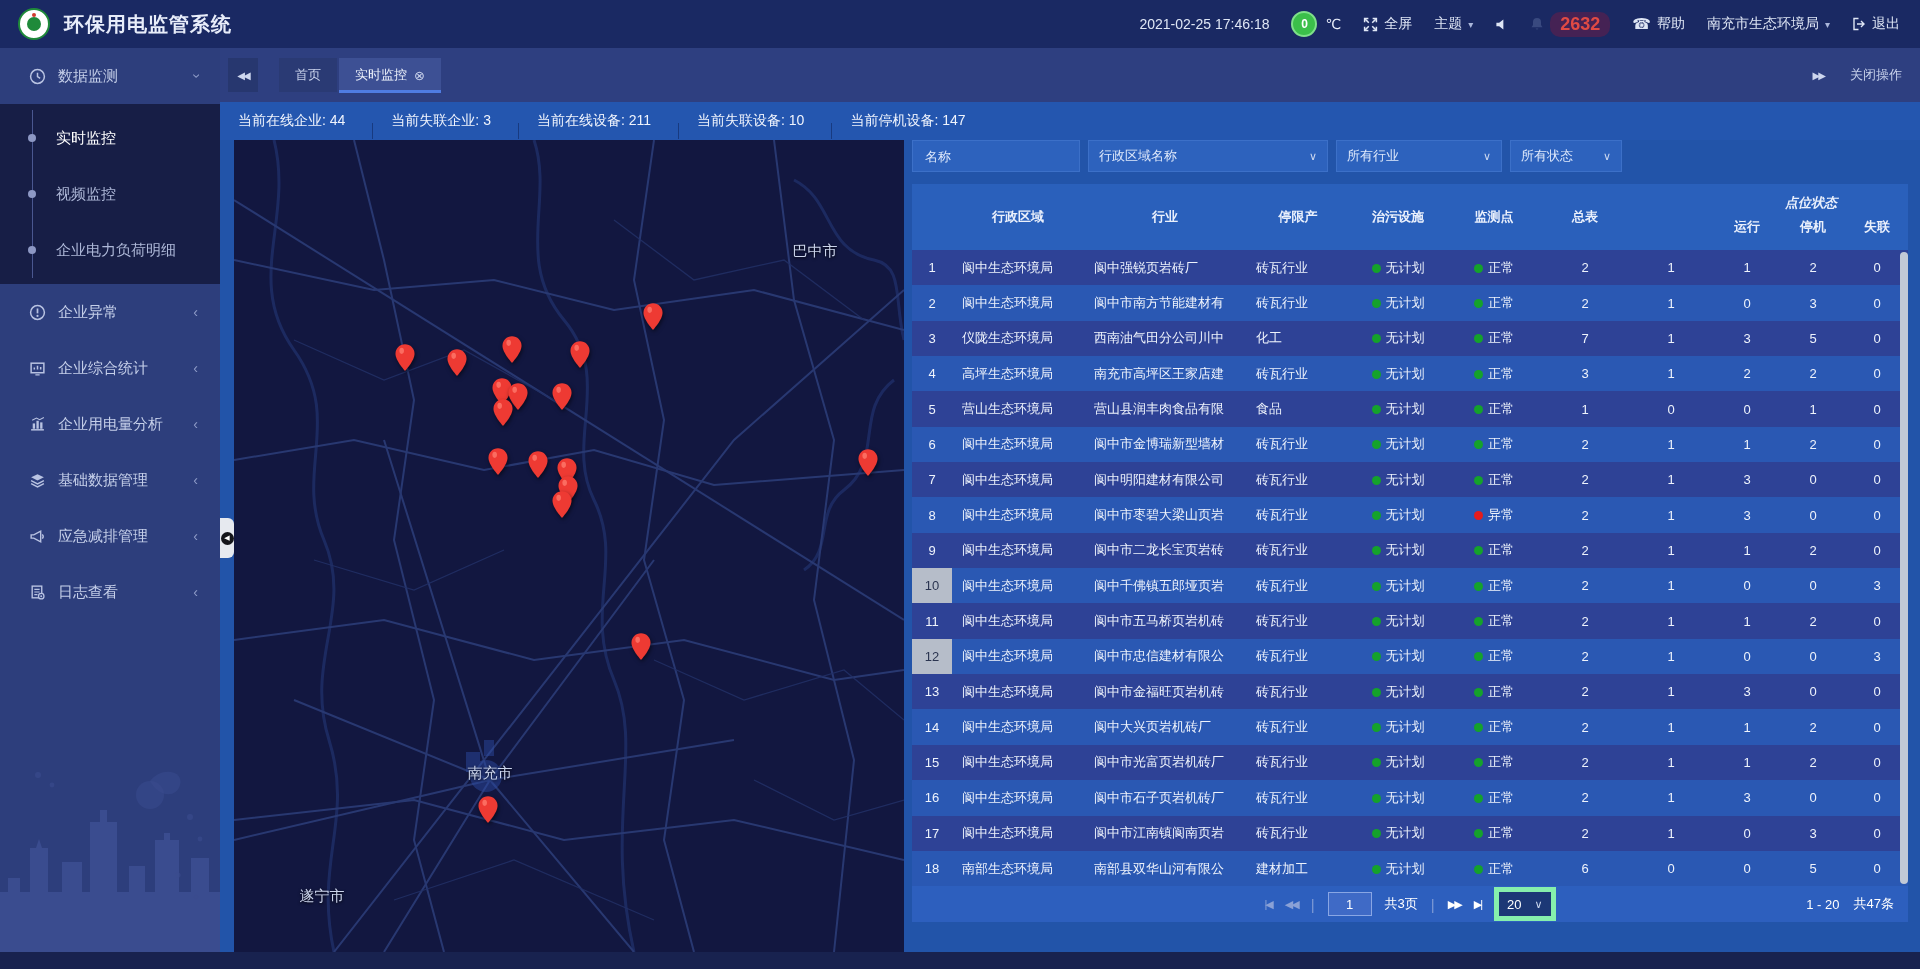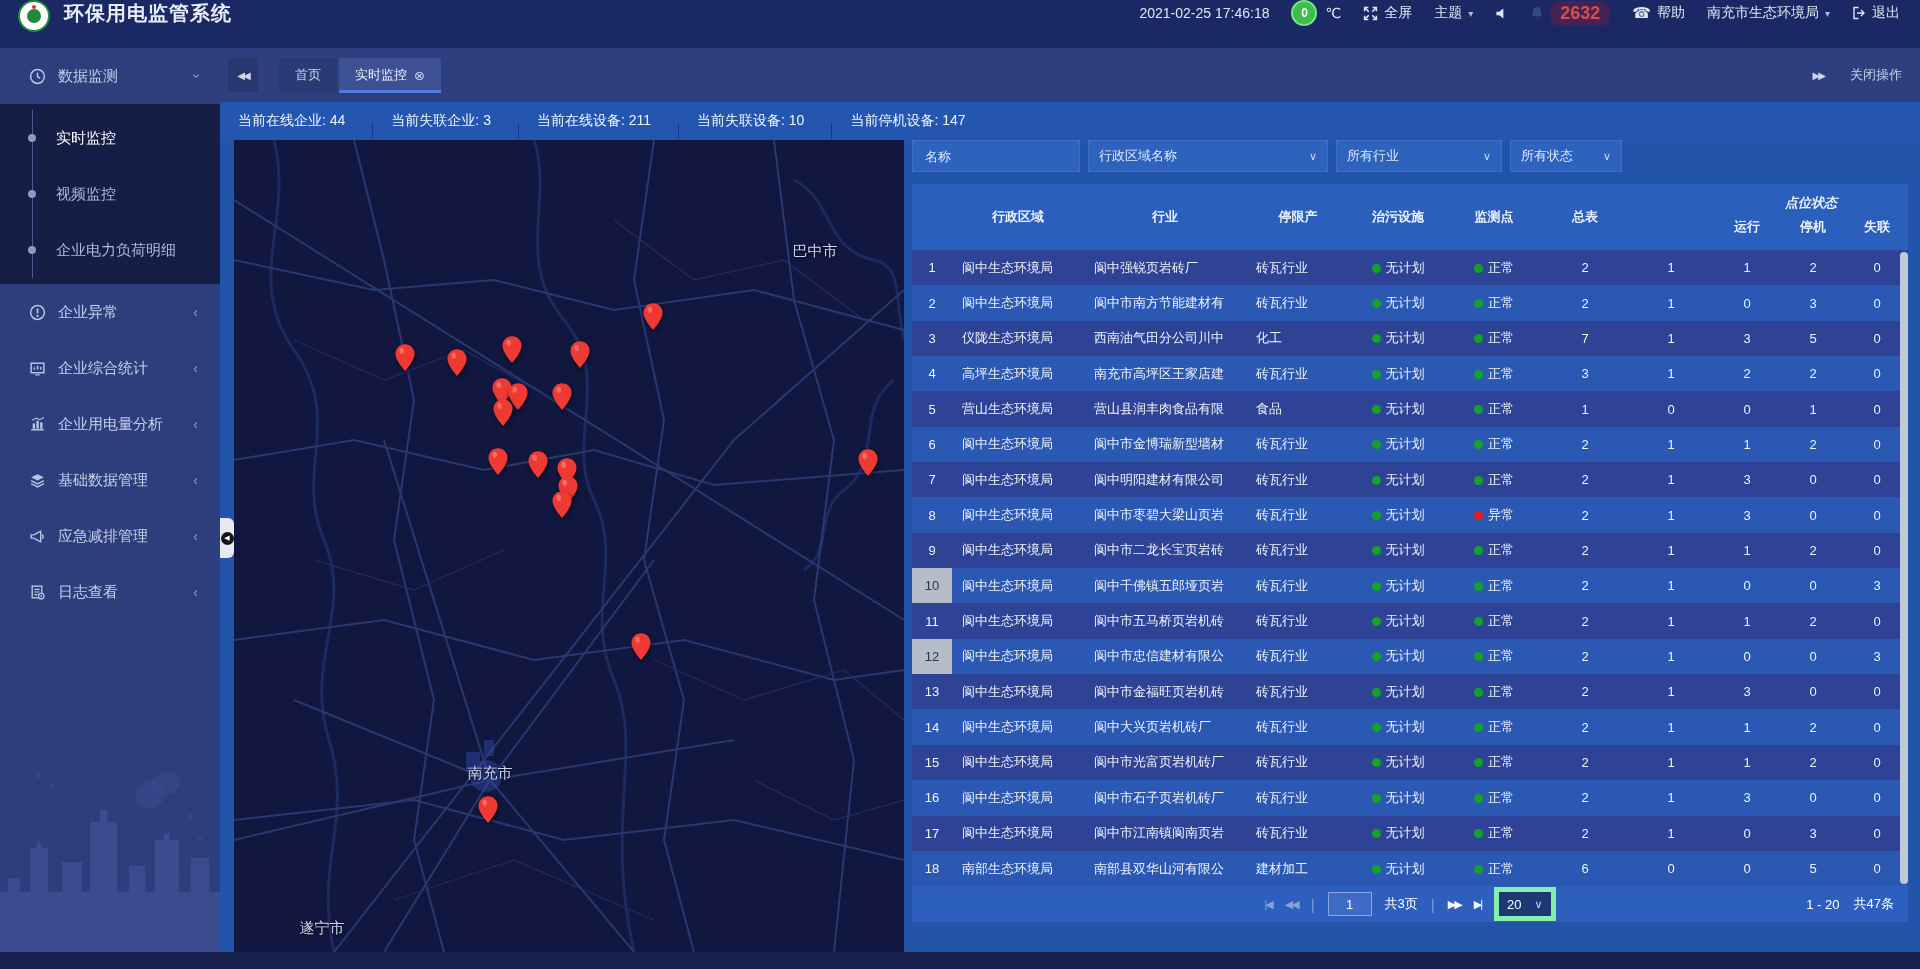--- a/index.html
+++ b/index.html
@@ -1,18 +1,18 @@
 <!DOCTYPE html>
 <html><head>
 <meta charset="utf-8">
 <style>
   html,body{margin:0;padding:0;background:#0c1233;font-family:"Liberation Sans","DejaVu Sans",sans-serif;}
   .screen{position:relative;width:1920px;height:969px;overflow:hidden;background:#2254a9;}
   
-  .topbar{position:absolute;left:0;top:0;width:1920px;height:48px;background:#1a2963;display:flex;align-items:flex-start;color:#e8edfa;z-index:30;}
+  .topbar{position:absolute;left:0;top:0;width:1920px;height:48px;background:#1a2963;display:flex;align-items:center;color:#e8edfa;z-index:30;}
   .logo{width:28px;height:28px;border-radius:50%;background:#fff;border:2px solid #1f8a3a;margin-left:18px;position:relative;flex:0 0 auto;}
   .logo::after{content:"";position:absolute;left:7px;top:7px;width:14px;height:14px;border-radius:50%;background:#1f8a3a;}
   .logo::before{content:"";position:absolute;left:12px;top:3px;width:4px;height:4px;border-radius:50%;background:#d23a2e;z-index:1;}
   .app-title{font-size:20px;font-weight:bold;margin-left:14px;letter-spacing:1px;}
   .top-right{margin-left:auto;display:flex;align-items:center;gap:22px;padding-right:20px;font-size:14px;}
   .datetime{color:#dfe6f5;}
   .temp{display:flex;align-items:center;gap:8px;}
   .temp-pill{width:22px;height:22px;border-radius:50%;background:#3bbf4a;border:2px solid #7fe08a;color:#fff;font-size:12px;display:flex;align-items:center;justify-content:center;font-weight:bold;}
   .top-item{display:flex;align-items:center;gap:6px;cursor:pointer;color:#dfe6f5;}
   .chev{font-size:10px;color:#aab6da;}
@@ -317,21 +317,21 @@
         </g>
         <g fill="#2e4da8" opacity=".45">
           <circle cx="252" cy="636" r="16"></circle>
           <rect x="232" y="612" width="14" height="20"></rect>
           <rect x="250" y="600" width="10" height="16"></rect>
         </g>
       </svg>
       <div id="cities-host">
           <div class="city-label" style="left: 581px; top: 111px;">巴中市</div>
           <div class="city-label" style="left: 256px; top: 633px;">南充市</div>
-          <div class="city-label" style="left: 88px; top: 788px;">遂宁市</div>
+          <div class="city-label" style="left: 88px; top: 756px;">遂宁市</div>
         </div>
       <div id="pins-host">
           <div class="pin" style="left: 161px; top: 204px;"><svg width="20" height="27" viewBox="0 0 21 28">
               <path d="M10.5 0C4.9 0 .5 4.4.5 10 .5 17.4 10.5 28 10.5 28S20.5 17.4 20.5 10C20.5 4.4 16.1 0 10.5 0z" fill="#ee3a33"></path>
               <ellipse cx="7" cy="7" rx="2.4" ry="3.2" fill="#ff7d70" opacity=".75"></ellipse>
             </svg></div>
           <div class="pin" style="left: 213px; top: 209px;"><svg width="20" height="27" viewBox="0 0 21 28">
               <path d="M10.5 0C4.9 0 .5 4.4.5 10 .5 17.4 10.5 28 10.5 28S20.5 17.4 20.5 10C20.5 4.4 16.1 0 10.5 0z" fill="#ee3a33"></path>
               <ellipse cx="7" cy="7" rx="2.4" ry="3.2" fill="#ff7d70" opacity=".75"></ellipse>
             </svg></div>

